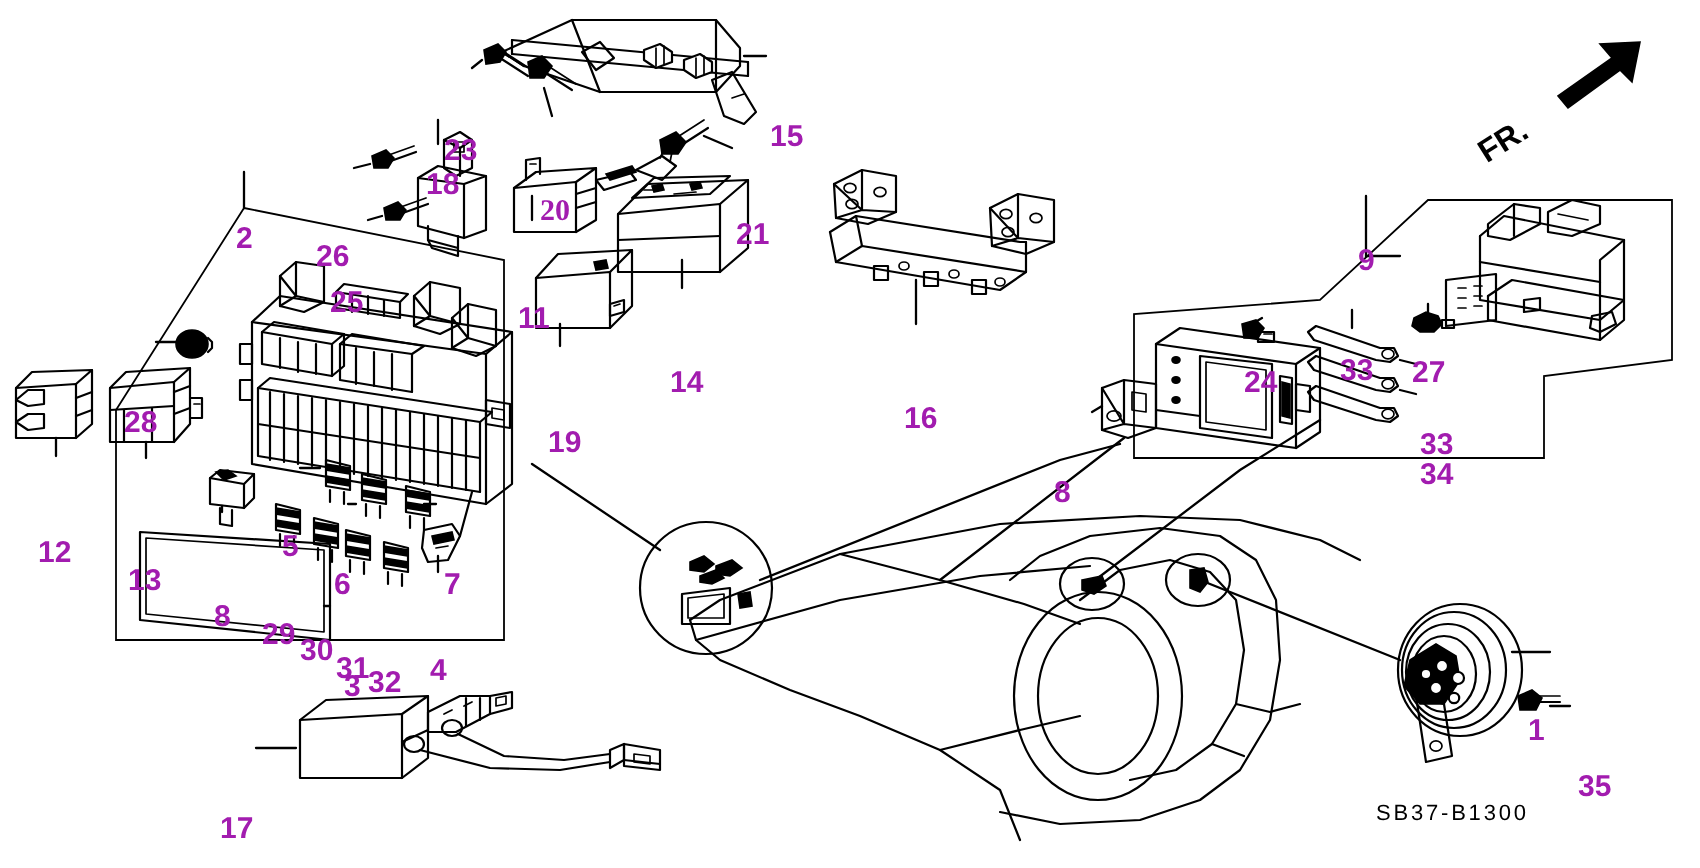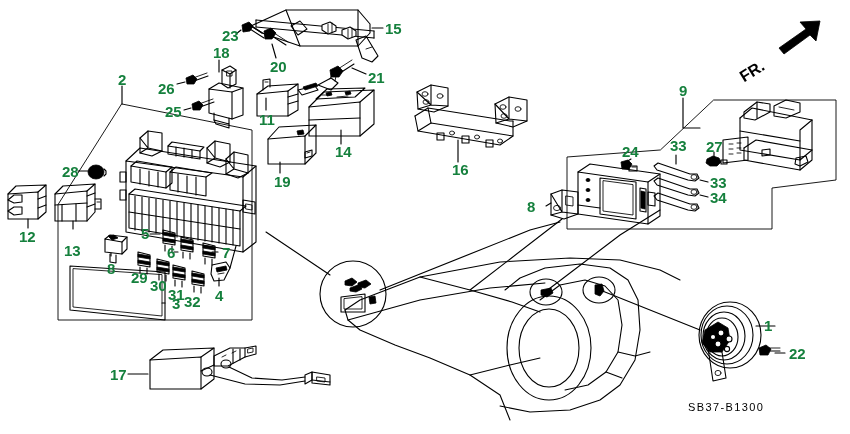--- a/index.html
+++ b/index.html
@@ -19,24 +19,25 @@
     position: absolute;
     top: 0; left: 0;
     width: 850px;
     height: 434px;
   }
   .callout-num {
     position: absolute;
     font-family: "Liberation Sans", sans-serif;
     font-size: 15px;
     font-weight: 700;
-    color: #15803d;
+    color: #a21caf;
     line-height: 1;
     white-space: nowrap;
     user-select: none;
+    margin-top: 40px;
   }
   #fr-label {
     position: absolute;
     font-family: "Liberation Sans", sans-serif;
     font-size: 16px;
     font-weight: 700;
     color: #000000;
     transform: rotate(-32deg);
     transform-origin: left bottom;
     white-space: nowrap;
@@ -528,23 +529,23 @@
   <div class="callout-num" style="left:527px; top:199px;">8</div>
   <div class="callout-num" style="left:259px; top:112px;">11</div>
   <div class="callout-num" style="left:19px;  top:229px;text-align:center;">12</div>
   <div class="callout-num" style="left:64px;  top:243px;">13</div>
   <div class="callout-num" style="left:335px; top:144px;">14</div>
   <div class="callout-num" style="left:385px; top:21px;">15</div>
   <div class="callout-num" style="left:452px; top:162px;">16</div>
   <div class="callout-num" style="left:110px; top:367px;">17</div>
   <div class="callout-num" style="left:213px; top:45px;">18</div>
   <div class="callout-num" style="left:274px; top:174px;">19</div>
-  <div class="callout-num" style="left:270px; top:59px;">20</div>
+  <div class="callout-num" style="left:270px; top:59px;font-family:Liberation Serif, serif;">20</div>
   <div class="callout-num" style="left:368px; top:70px;">21</div>
-  <div class="callout-num" style="left:789px; top:346px;">22</div>
+  <div class="callout-num" style="left:789px; top:346px;">35</div>
   <div class="callout-num" style="left:222px; top:28px;">23</div>
   <div class="callout-num" style="left:622px; top:144px;">24</div>
   <div class="callout-num" style="left:165px; top:104px;">25</div>
   <div class="callout-num" style="left:158px; top:81px;">26</div>
   <div class="callout-num" style="left:706px; top:139px;">27</div>
   <div class="callout-num" style="left:62px;  top:164px;">28</div>
   <div class="callout-num" style="left:131px; top:270px;">29</div>
   <div class="callout-num" style="left:150px; top:278px;">30</div>
   <div class="callout-num" style="left:168px; top:287px;">31</div>
   <div class="callout-num" style="left:184px; top:294px;">32</div>

